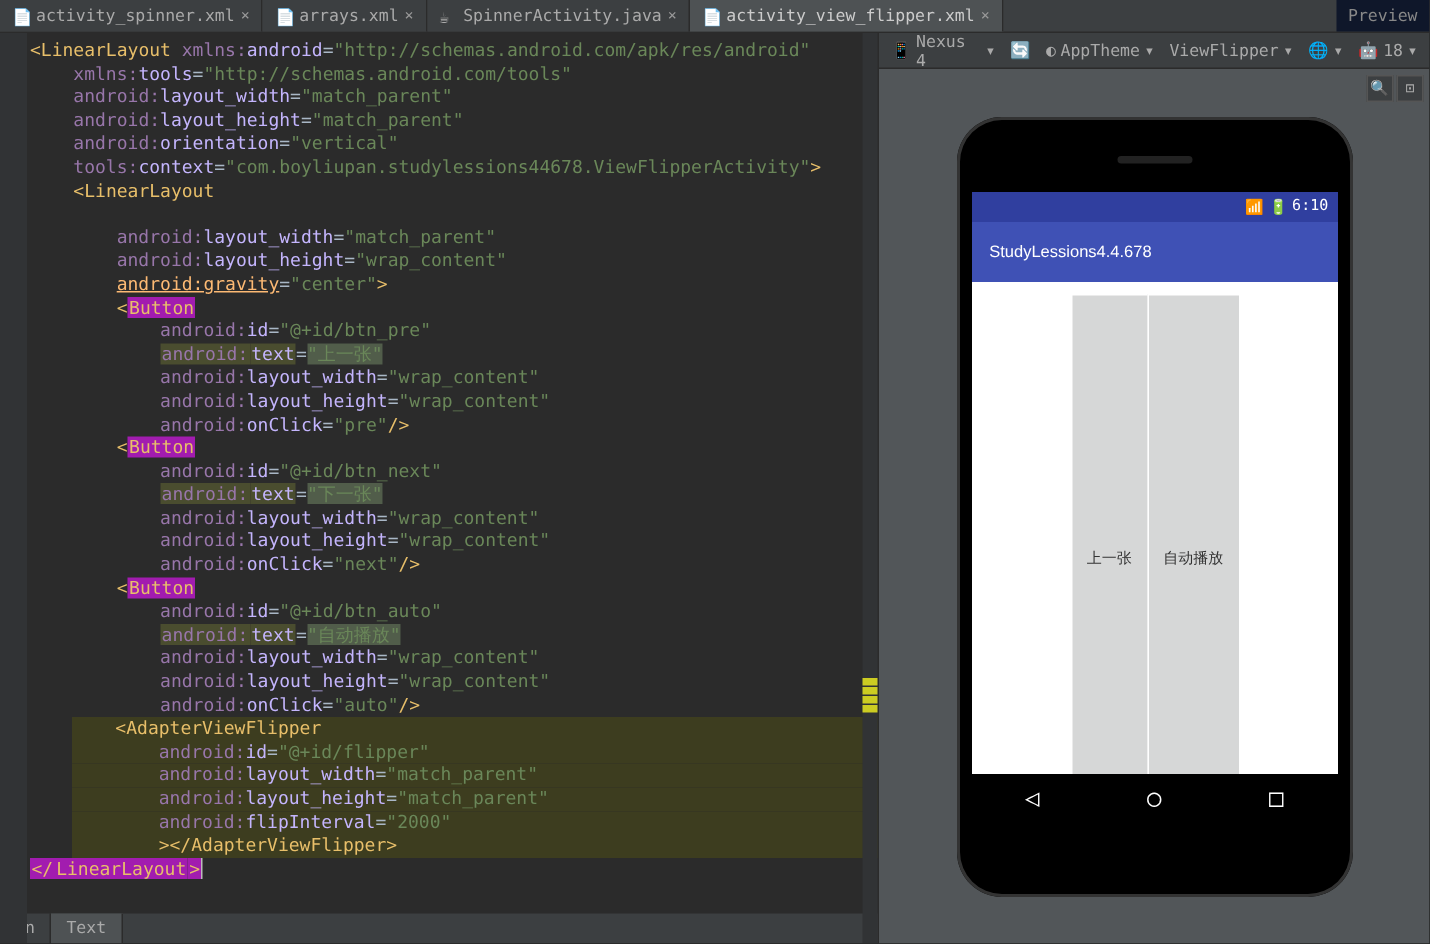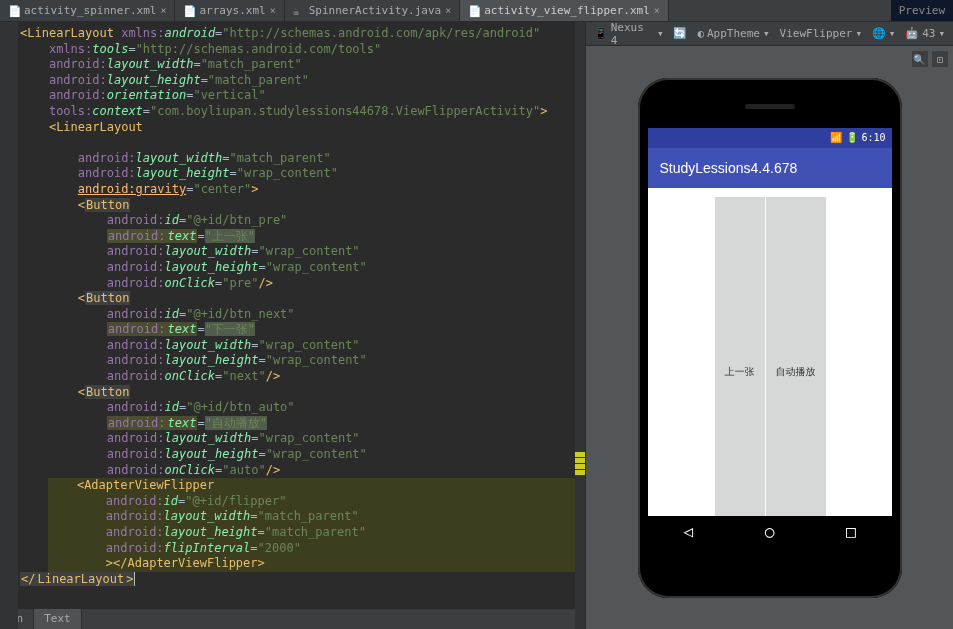--- a/index.html
+++ b/index.html
@@ -58,25 +58,25 @@
       left: 0;
       top: 0;
       width: 18px;
       height: 100%;
       background: #313335;
     }
     .line { white-space: pre; }
     .tag { color: #e8bf6a; }
     .tag-angle { color: #e8bf6a; }
     .attr-ns { color: #9876aa; }
-    .attr-name { color: #86efac; font-style: italic; }
+    .attr-name { color: #c4b5fd; }
     .attr-val { color: #6a8759; }
     .attr-link { color: #fdba74; text-decoration: underline; }
     .hl-text { background: #515d4a; }
-    .hl-tag { background: #404040; padding: 0 1px; }
+    .hl-tag { background: #a21caf; padding: 0 1px; }
     .hl-attr { background: #4a4d2f; padding: 0 1px; }
     .hl-line { background: #3d3d1f; display: inline-block; width: 100%; margin-left: 28px; }
     .cursor { border-left: 1px solid #bbb; }
     .scrollbar-marker {
       position: absolute;
       right: 0;
       top: 0;
       width: 10px;
       height: 100%;
       background: #313335;
@@ -173,21 +173,21 @@
       font-size: 10px;
       gap: 3px;
     }
     .app-bar {
       height: 40px;
       background: #3f51b5;
       color: #fff;
       display: flex;
       align-items: center;
       padding: 0 12px;
-      font-size: 14px;
+      font-size: 11px;
       font-family: Arial, sans-serif;
     }
     .app-content {
       flex: 1;
       background: #fff;
       display: flex;
       justify-content: center;
       padding-top: 8px;
     }
     .btn-row { display: flex; gap: 0; }
@@ -312,21 +312,21 @@
         <span>AppTheme</span>
           <span>▾</span>
       </div>
       <div class="toolbar-item">
         <span>ViewFlipper</span>
           <span>▾</span>
       </div>
       <div class="toolbar-item"><span>🌐</span>▾</div>
       <div class="toolbar-item">
         <span style="color:#a4c639">🤖</span>
-        <span>43</span>
+        <span>18</span>
           <span>▾</span>
       </div>
     </div>
     <div class="preview-content">
       <div class="zoom-controls">
         <div class="zoom-btn">🔍</div>
         <div class="zoom-btn">⊡</div>
       </div>
       <div class="phone-frame">
         <div class="phone-speaker"></div>

